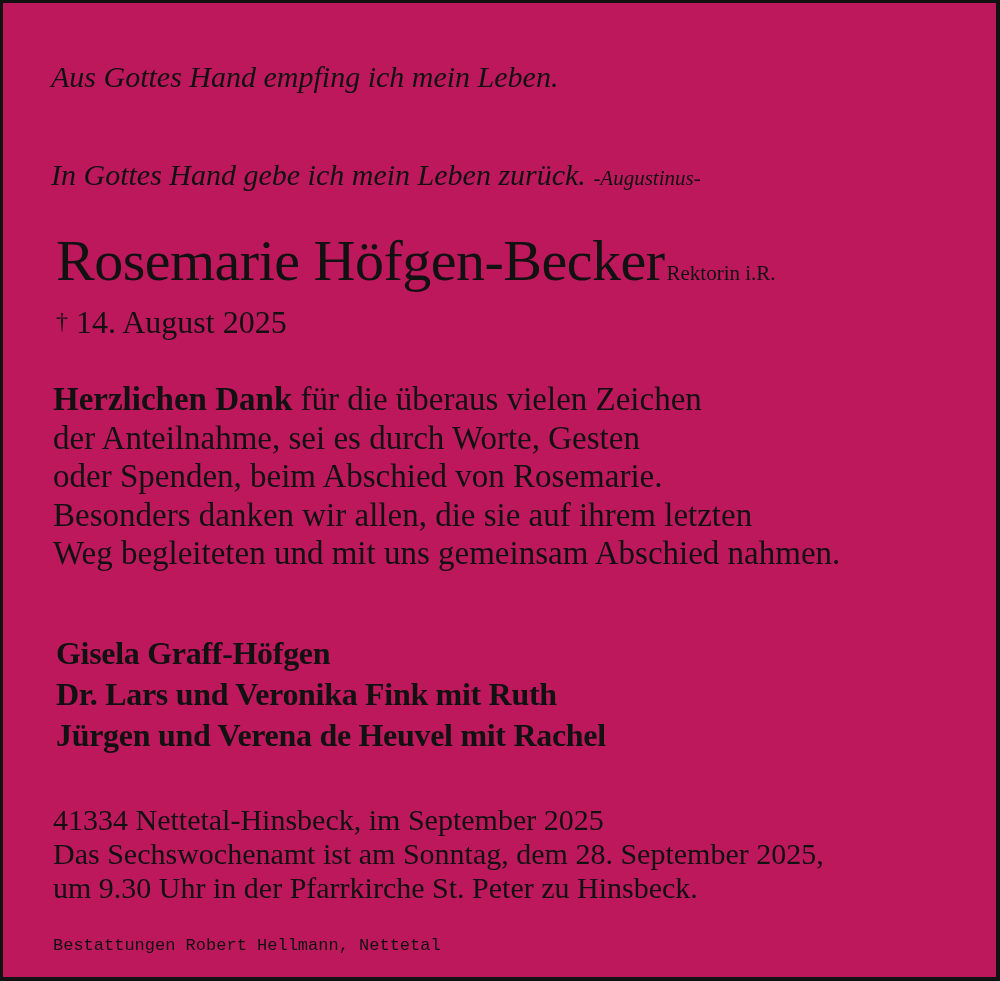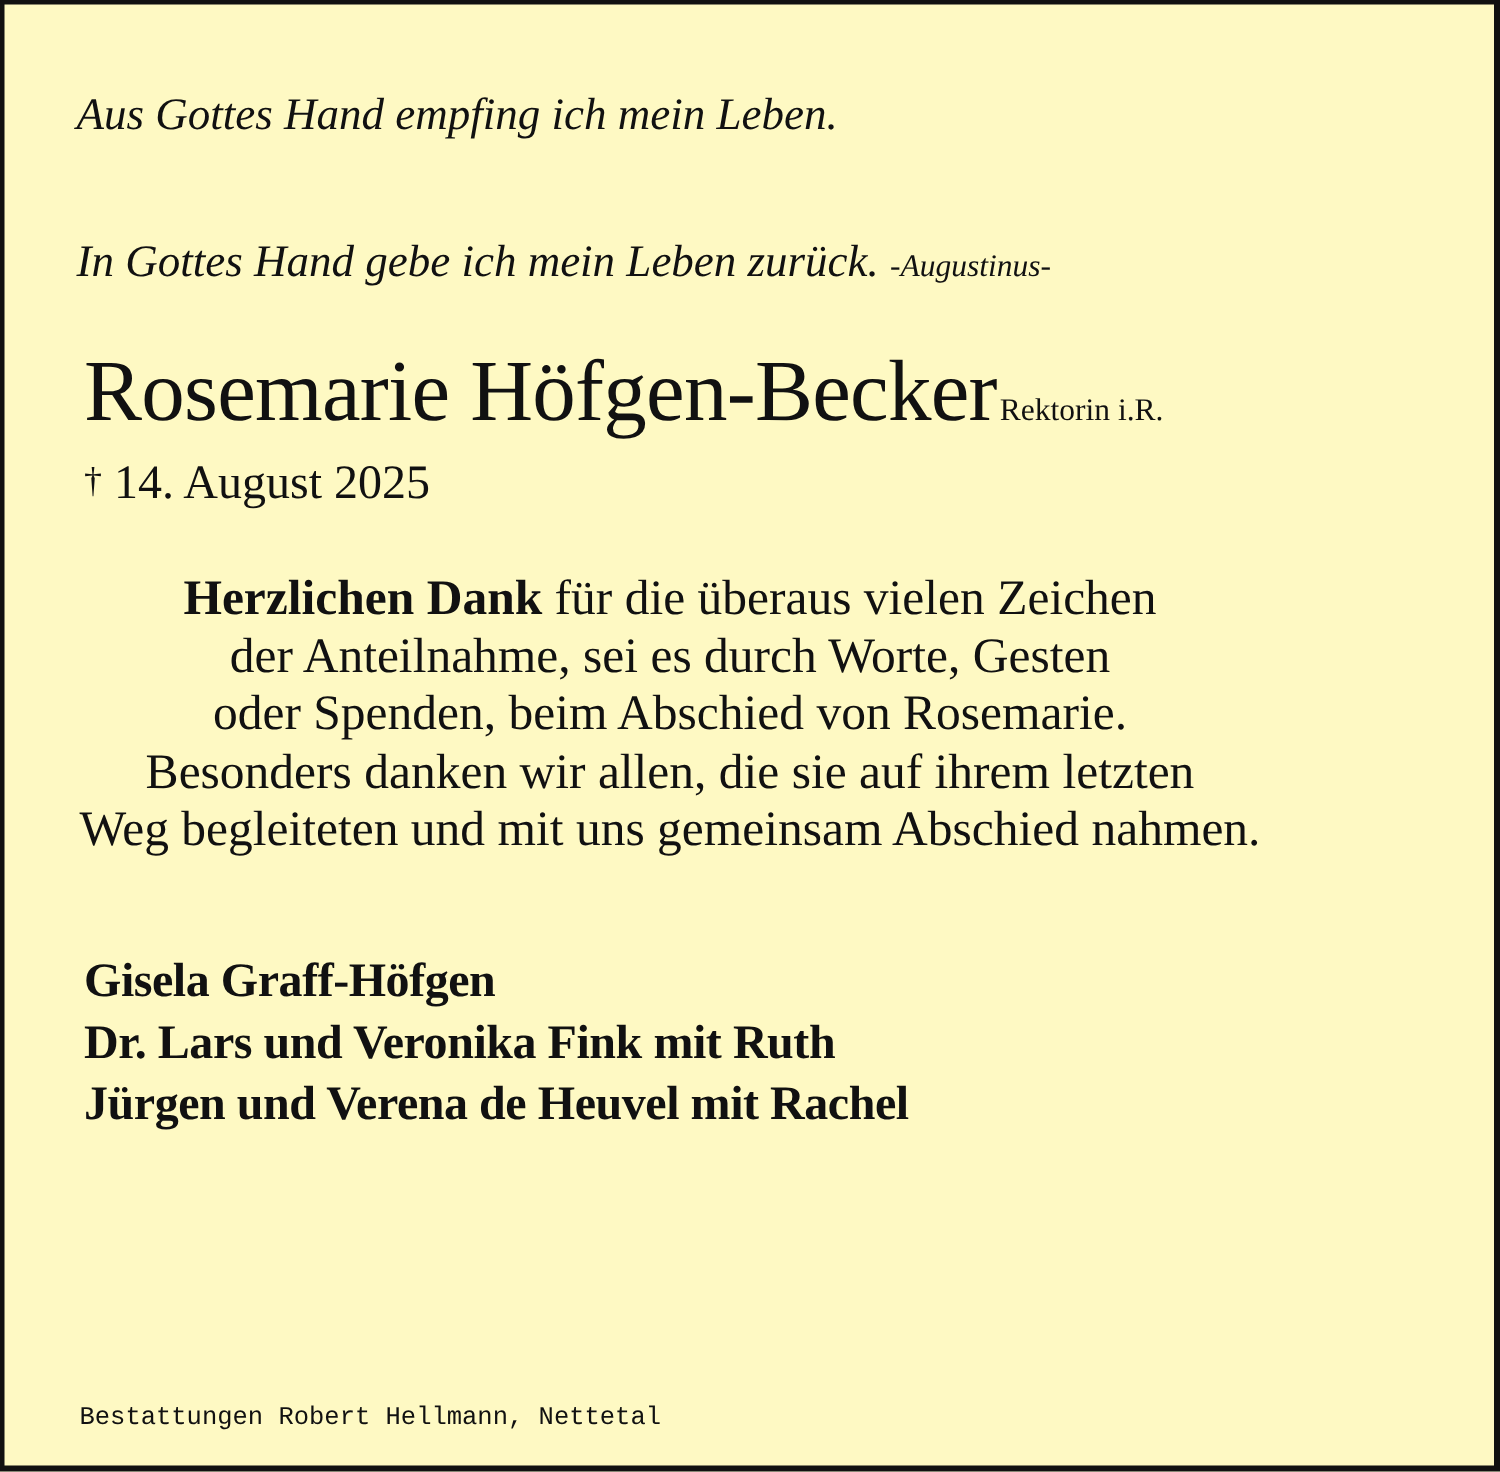--- a/index.html
+++ b/index.html
@@ -3,21 +3,21 @@
   <meta charset="utf-8">
   <style>
     html, body { margin: 0; padding: 0; background: #ffffff; }
     body { width: 1000px; height: 981px; position: relative; overflow: hidden; }
     .frame {
       position: absolute; left: 0; top: 0;
       width: 1000px; height: 981px;
       box-sizing: border-box;
       border: 3px solid #111111;
       border-bottom-width: 4px; border-right-width: 4px;
-      background: #fef9c3;
+      background: #be185d;
       color: #111111;
       font-family: "DejaVu Serif", "Liberation Serif", serif;
     }
     .abs { position: absolute; white-space: nowrap; }
     .quote {
       font-family: "Liberation Serif", serif;
       font-style: italic;
       font-size: 30px;
       line-height: 36px;
       left: 48px;
@@ -31,21 +31,21 @@
     }
     .title-suffix { font-size: 21px; letter-spacing: 0; margin-left: 2px; }
     .death {
       font-family: "Liberation Serif", serif;
       font-size: 32px; line-height: 36px;
       left: 53px; top: 300px;
     }
     .thanks {
       font-family: "Liberation Serif", serif;
       font-size: 33px; line-height: 38.5px;
-      left: 50px; top: 377px; text-align: center;
+      left: 50px; top: 377px;
     }
     .thanks b { font-weight: bold; }
     .family {
       font-family: "Liberation Serif", serif;
       font-size: 32px; line-height: 41px;
       left: 53px; top: 630px;
       letter-spacing: -0.3px;
       font-weight: bold;
     }
     .footer {
@@ -87,16 +87,21 @@
     <span class="line">Besonders danken wir allen, die sie auf ihrem letzten</span>
     <span class="line">Weg begleiteten und mit uns gemeinsam Abschied nahmen.</span>
   </div>
 
   <div class="abs family">
     <span class="line">Gisela Graff-Höfgen</span>
     <span class="line">Dr. Lars und Veronika Fink mit Ruth</span>
     <span class="line">Jürgen und Verena de Heuvel mit Rachel</span>
   </div>
 
+  <div class="abs footer">
+    <span class="line">41334 Nettetal-Hinsbeck, im September 2025</span>
+    <span class="line">Das Sechswochenamt ist am Sonntag, dem 28. September 2025,</span>
+    <span class="line">um 9.30 Uhr in der Pfarrkirche St. Peter zu Hinsbeck.</span>
+  </div>
 
   <div class="abs undertaker">Bestattungen Robert Hellmann, Nettetal</div>
 
 </div>
 
 </body></html>

